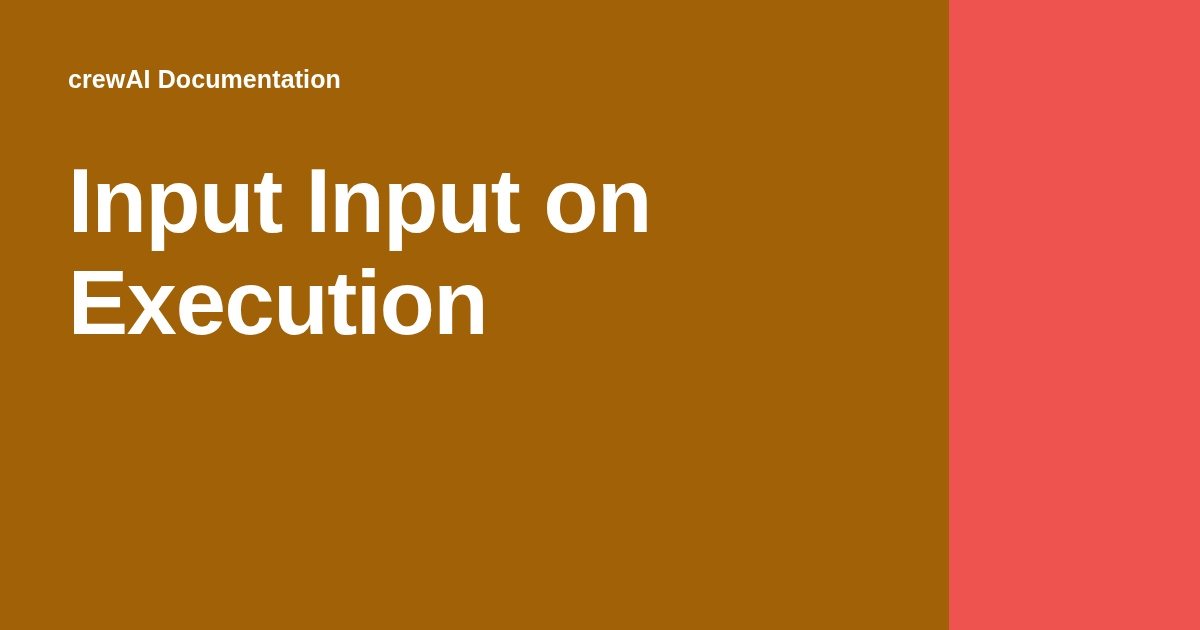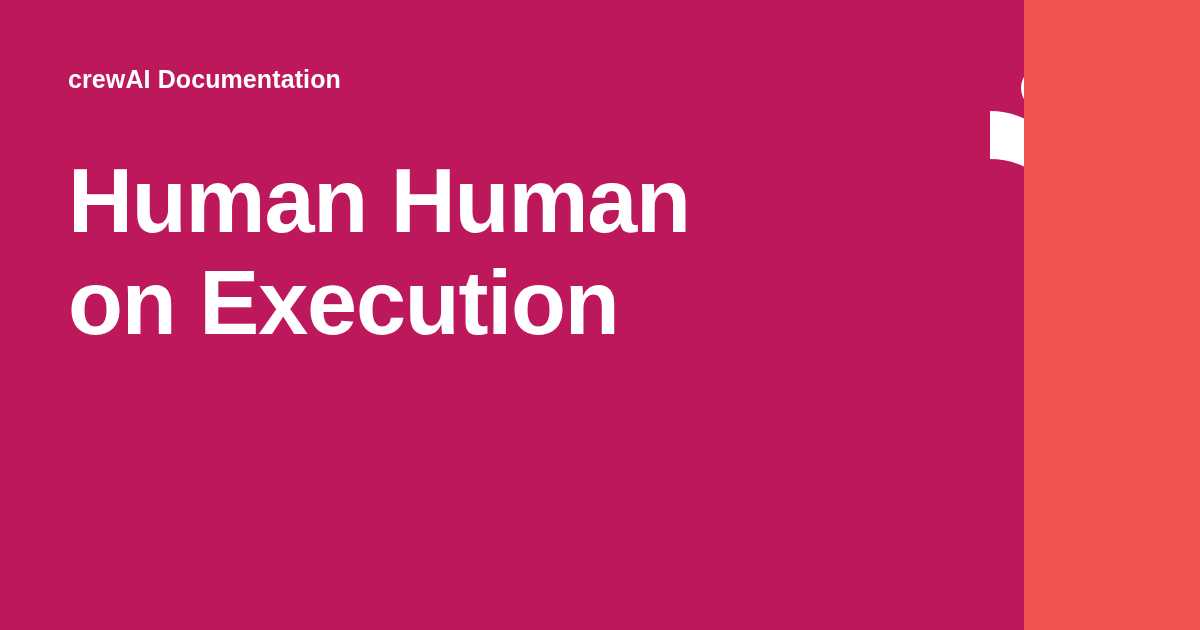--- a/index.html
+++ b/index.html
@@ -10,23 +10,23 @@
   body {
     width: 1200px;
     height: 630px;
     overflow: hidden;
     font-family: "Liberation Sans", sans-serif;
     background: #ef5350;
   }
 
   .og-card {
     position: relative;
-    width: 1024px;
+    width: 949px;
     height: 630px;
-    background: #be185d;
+    background: #a16207;
     box-sizing: border-box;
     overflow: hidden;
   }
 
   
   .content {
     position: absolute;
     left: 68px;
     top: 64px;
     width: 760px;
@@ -67,21 +67,21 @@
   }
 </style>
 </head>
 <body>
 
 <div class="og-card">
 
   <div class="content">
     <p class="eyebrow">crewAI Documentation</p>
 
-    <h1 class="title">Human Human on Execution</h1>
+    <h1 class="title">Input Input on Execution</h1>
   </div>
 
   <div class="logo">
     <svg viewBox="0 0 116 126" xmlns="http://www.w3.org/2000/svg" aria-hidden="true">
 
       <circle cx="57" cy="28" r="22" fill="#ffffff"></circle>
 
       <path d="M4 51
                C 25 51, 45 59, 57 72
                L 57 120

